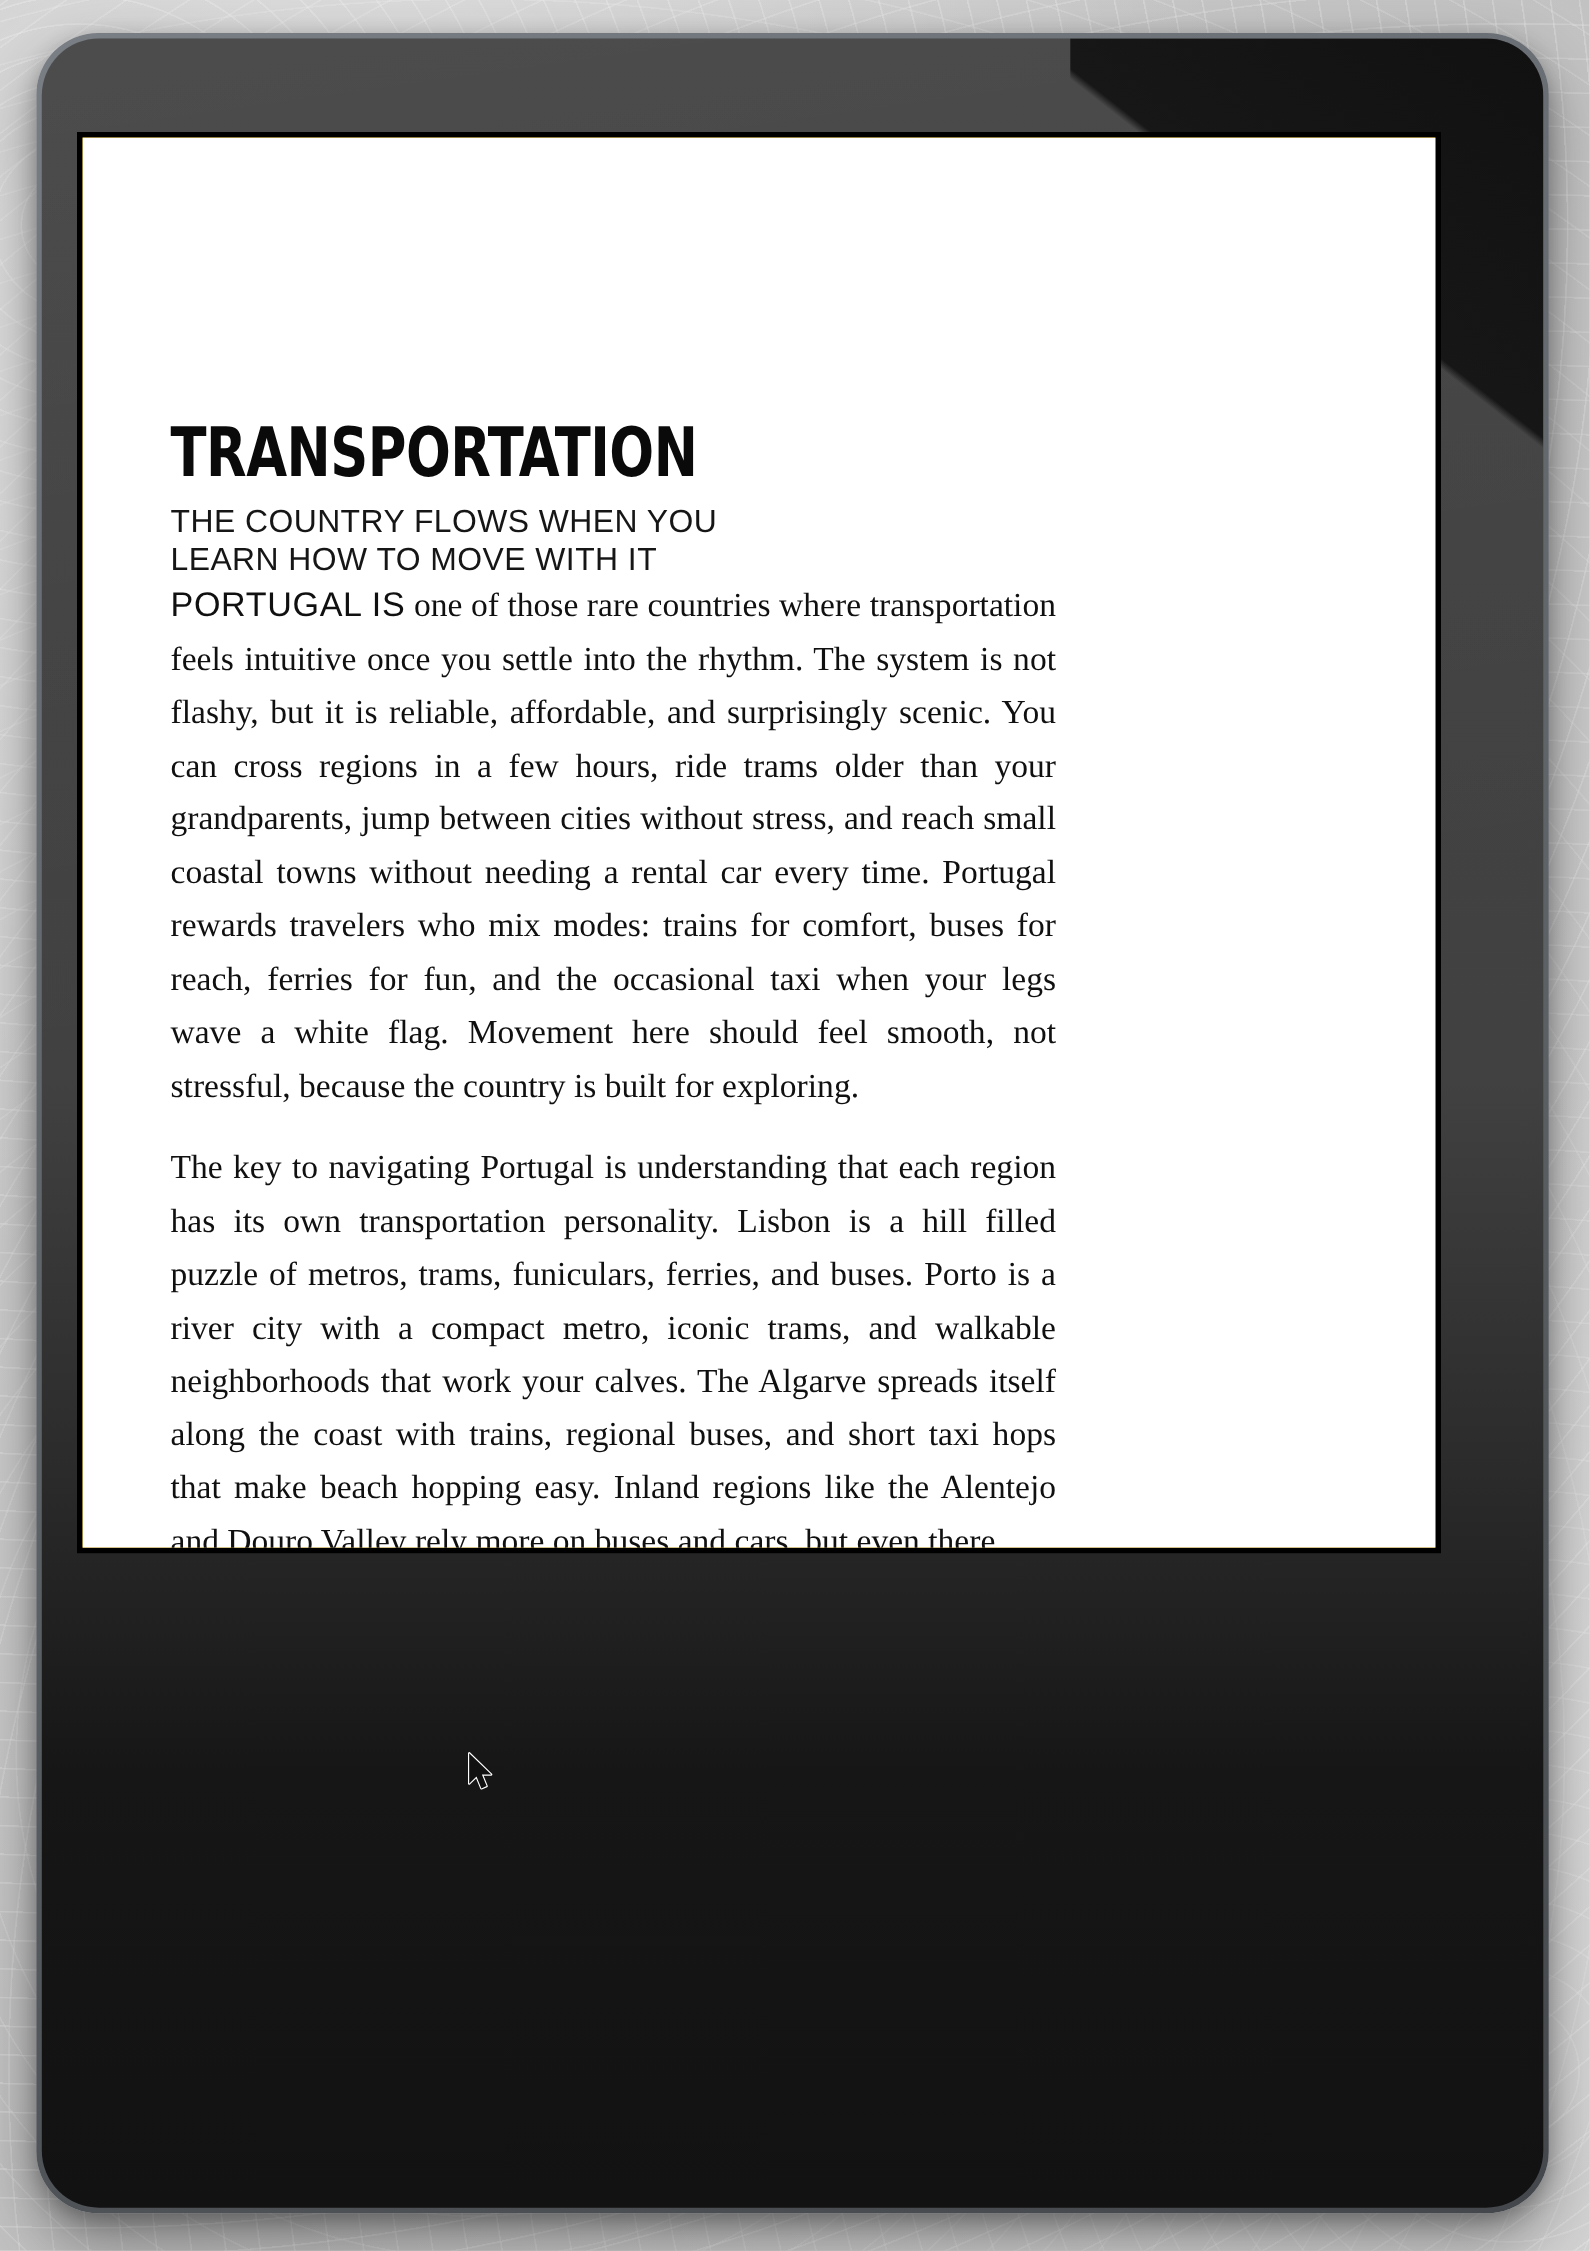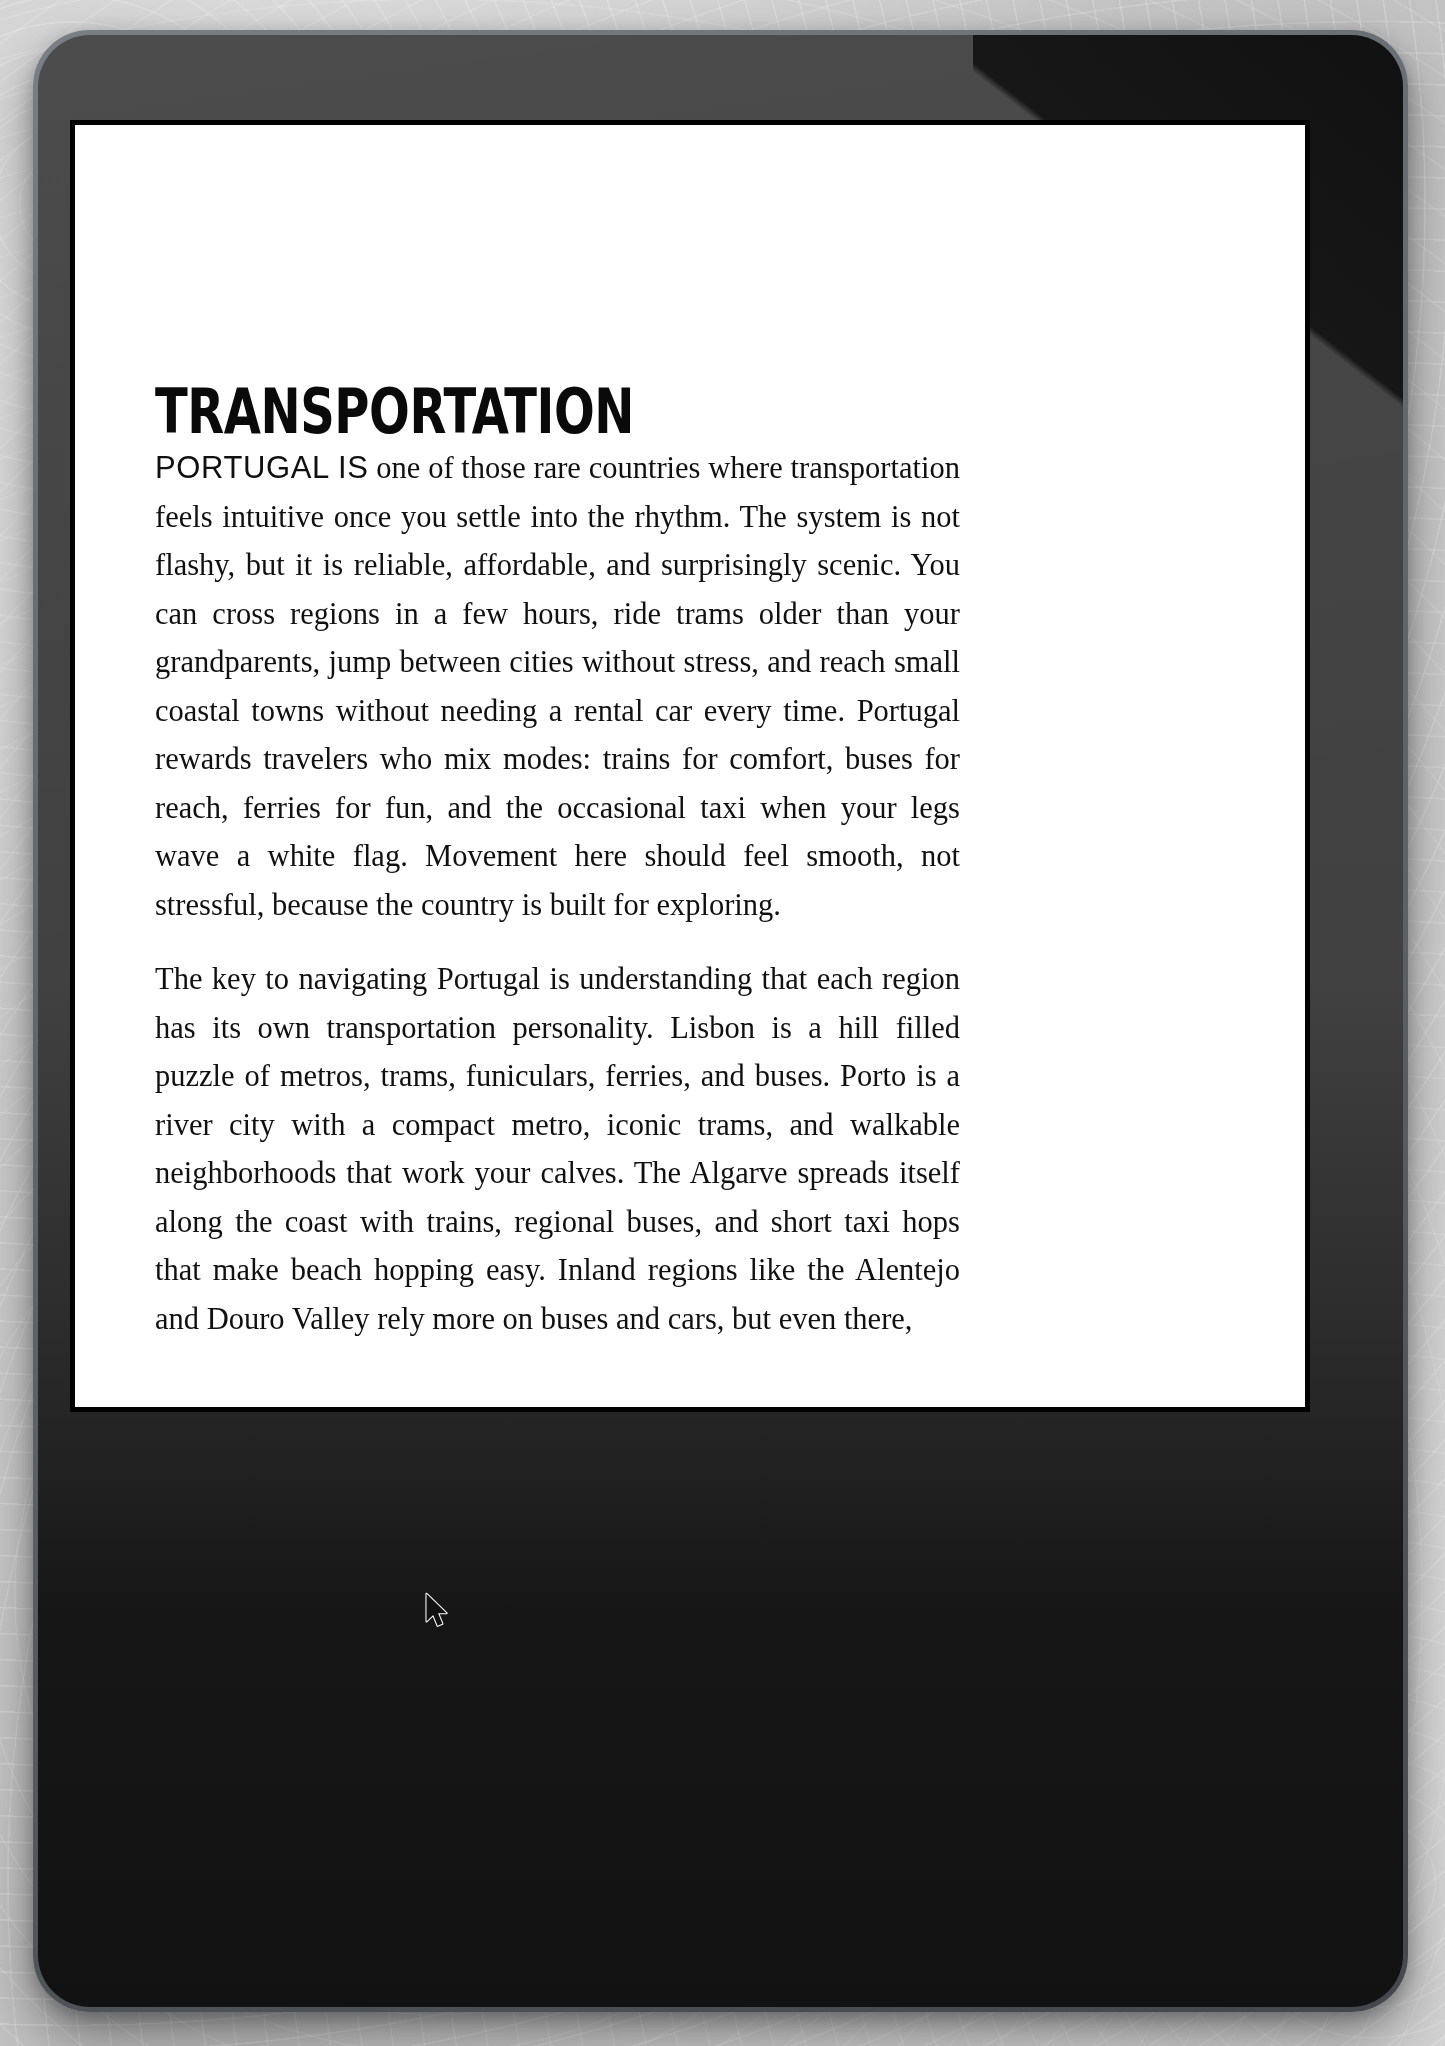--- a/index.html
+++ b/index.html
@@ -184,20 +184,22 @@
 </div>
 
 <div id="screen-frame"></div>
 
 <div id="screen">
   <div id="page">
     <div id="content">
 
       <h1 class="chapter-title">TRANSPORTATION</h1>
 
+      <h2 class="chapter-subtitle">THE COUNTRY FLOWS WHEN YOU
+LEARN HOW TO MOVE WITH IT</h2>
 
       <div class="body-block">
 
         <p class="body-para">
           <span class="lead-caps">PORTUGAL IS</span><span> one of those rare countries where transportation feels intuitive once you settle into the rhythm. The system is not flashy, but it is reliable, affordable, and surprisingly scenic. You can cross regions in a few hours, ride trams older than your grandparents, jump between cities without stress, and reach small coastal towns without needing a rental car every time. Portugal rewards travelers who mix modes: trains for comfort, buses for reach, ferries for fun, and the occasional taxi when your legs wave a white flag. Movement here should feel smooth, not stressful, because the country is built for exploring.</span>
         </p>
 
         <p class="body-para">
           <span>The key to navigating Portugal is understanding that each region has its own transportation personality. Lisbon is a hill filled puzzle of metros, trams, funiculars, ferries, and buses. Porto is a river city with a compact metro, iconic trams, and walkable neighborhoods that work your calves. The Algarve spreads itself along the coast with trains, regional buses, and short taxi hops that make beach hopping easy. Inland regions like the Alentejo and Douro Valley rely more on buses and cars, but even there,</span>
         </p>

